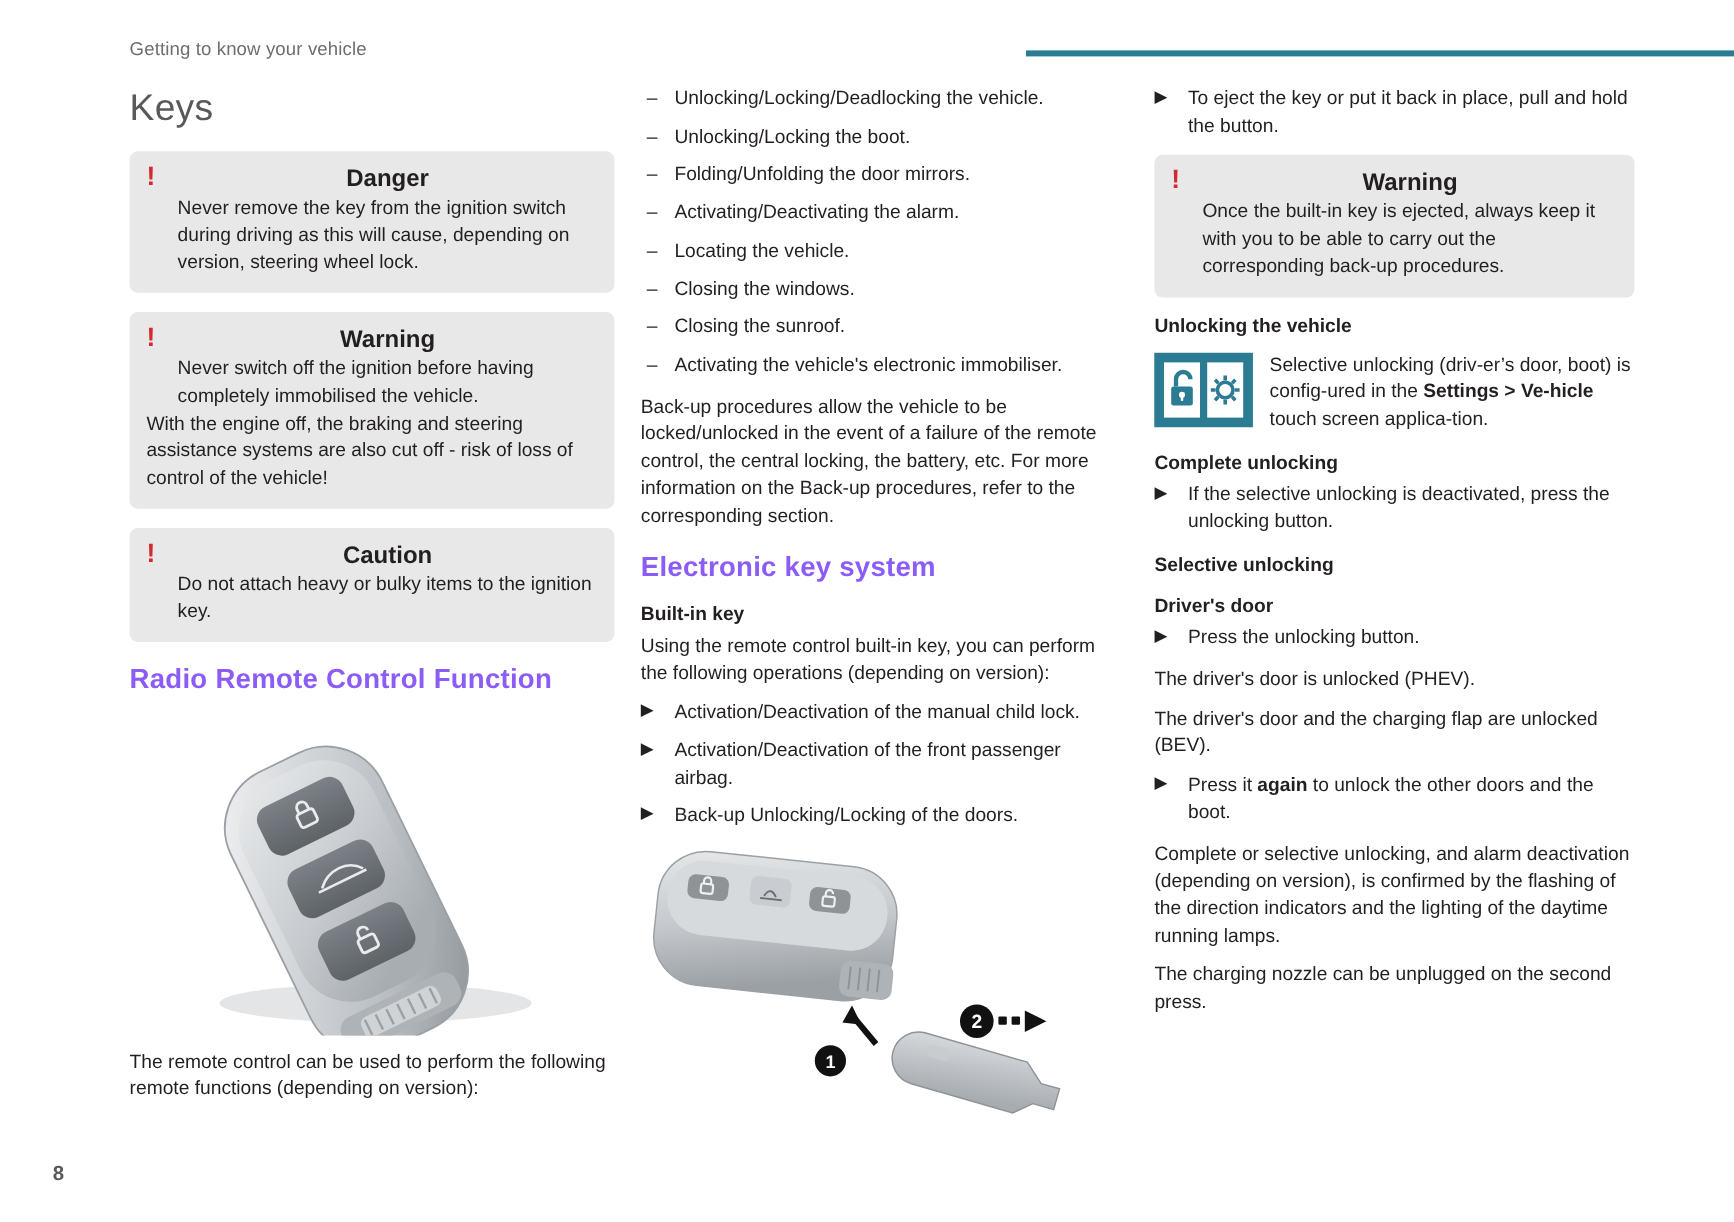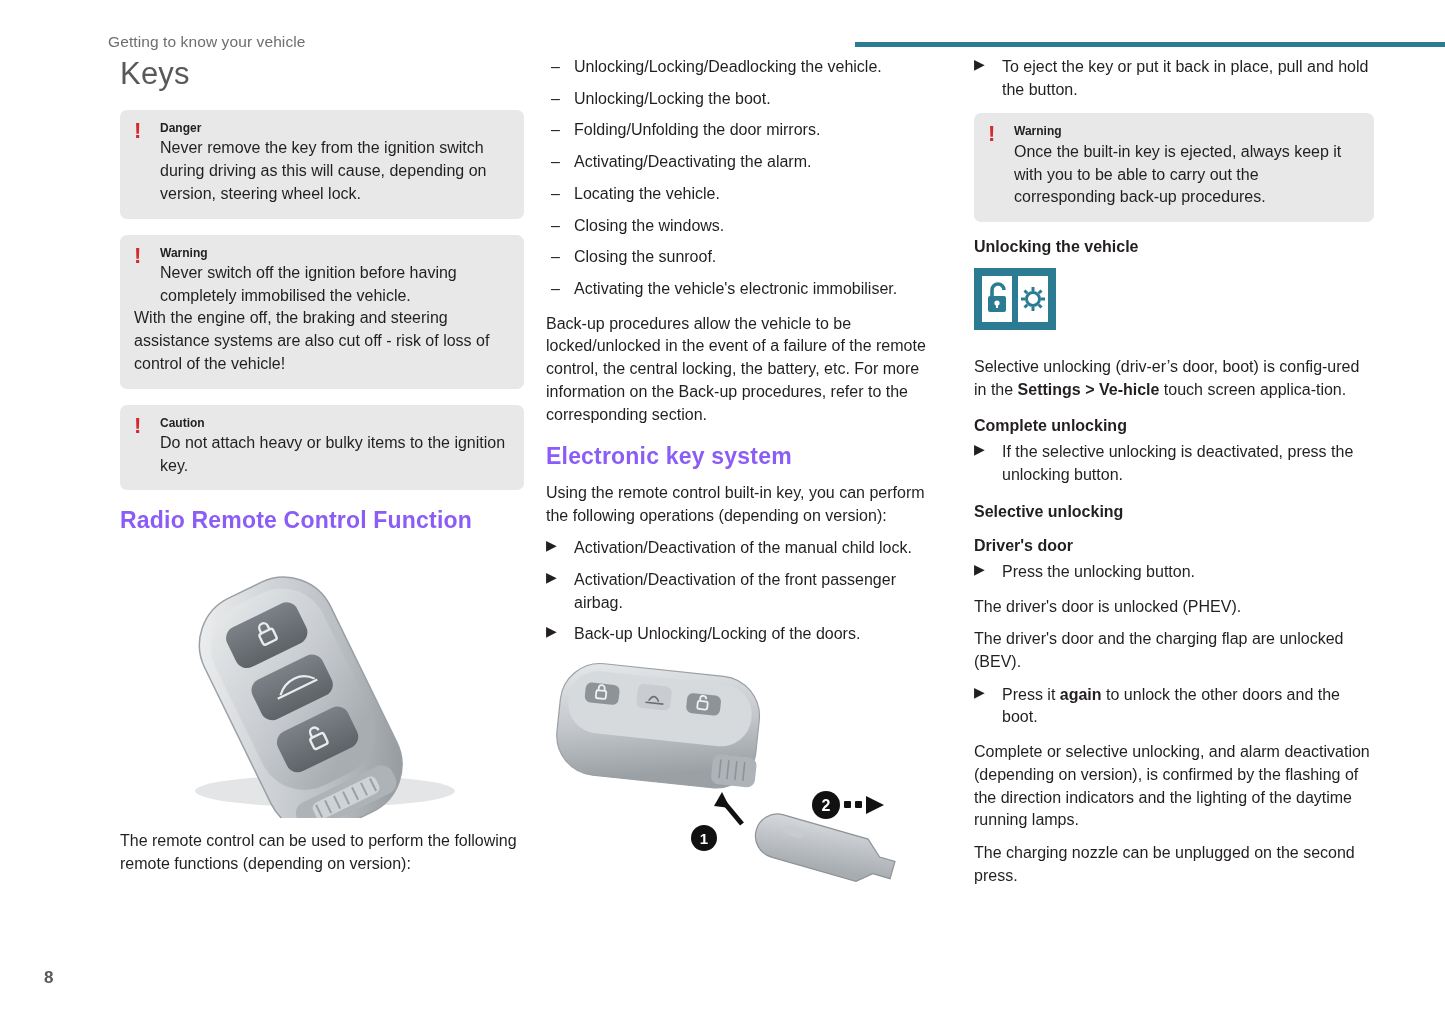--- a/index.html
+++ b/index.html
@@ -43,22 +43,21 @@
     position: absolute;
     left: 44px;
     top: 968px;
     font-size: 17px;
     font-weight: bold;
     color: #58595b;
   }
   
   .col {
     position: absolute;
-    top: 56px;
-    margin-left: 12px;
+    top: 72px;
   }
   .col1 { left: 108px; width: 404px; }
   .col2 { left: 534px; width: 400px; }
   .col3 { left: 962px; width: 400px; }
 
   h1.title {
     font-size: 31px;
     font-weight: normal;
     color: #58595b;
     margin: 0 0 18px 0;
@@ -84,24 +83,25 @@
   }
   
   .callout {
     background: #e8e8e8;
     border-radius: 7px;
     padding: 11px 14px 13px 14px;
     margin-bottom: 16px;
     position: relative;
   }
   .callout .cal-head {
-    font-size: 12px;
+    font-size: 20px;
     font-weight: bold;
     margin: 0 0 2px 26px;
     line-height: 1.2;
+    text-align: center;
   }
   .callout .bang {
     position: absolute;
     left: 14px;
     top: 10px;
     color: #d7282f;
     font-size: 22px;
     font-weight: bold;
     line-height: 1;
   }
@@ -152,23 +152,22 @@
   .lock-icon-box {
     width: 82px;
     height: 62px;
     background: #2b7c93;
     display: inline-block;
     vertical-align: top;
   }
   .icon-row {
     display: flex;
     align-items: flex-start;
-    gap: 26px;
+    gap: 14px;
     margin: 12px 0 6px 0;
-    flex-direction: column;
   }
   .icon-row .txt {
     font-size: 16px;
     line-height: 1.42;
     flex: 1;
   }
   .nowrapblock { margin-bottom: 0; }
 </style>
 </head>
 <body>
@@ -274,20 +273,21 @@
       <li><span class="mk">–</span><span>Closing the sunroof.</span></li>
       <li><span class="mk">–</span><span>Activating the vehicle's electronic immobiliser.</span></li>
     </ul>
 
     <p class="body">Back-up procedures allow the vehicle to be locked/unlocked in the event of a failure of the remote control, the central locking, the battery, etc. For more information on the Back-up procedures, refer to the corresponding section.</p>
 
     <h2 class="section">
       <span>Electronic key system</span>
     </h2>
 
+    <h3 class="sub">Built-in key</h3>
 
     <p class="body">Using the remote control built-in key, you can perform the following operations (depending on version):</p>
 
     <ul class="arrowlist">
       <li><span class="mk">▶</span><span>Activation/Deactivation of the manual child lock.</span></li>
       <li><span class="mk">▶</span><span>Activation/Deactivation of the front passenger airbag.</span></li>
       <li><span class="mk">▶</span><span>Back-up Unlocking/Locking of the doors.</span></li>
     </ul>
 
     <div class="builtin-wrap">

